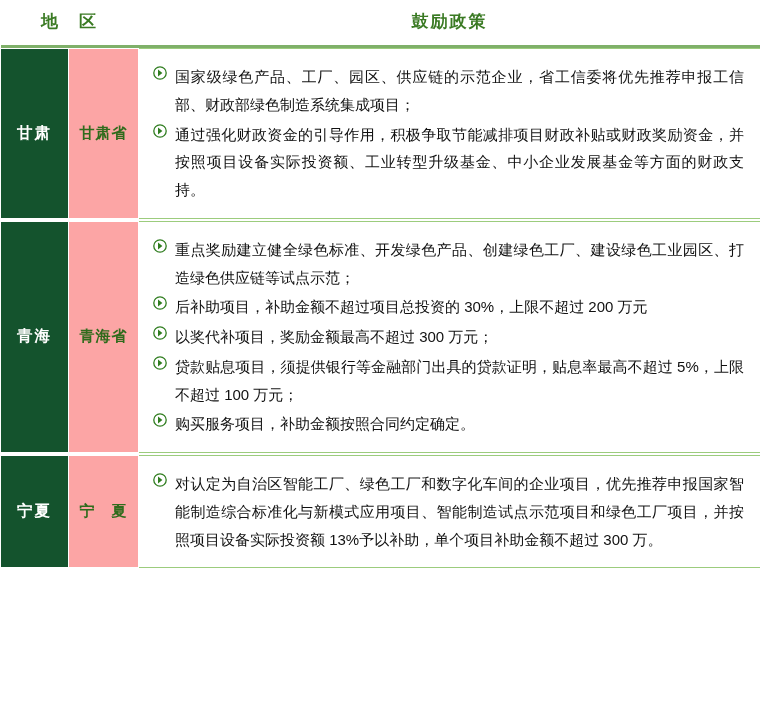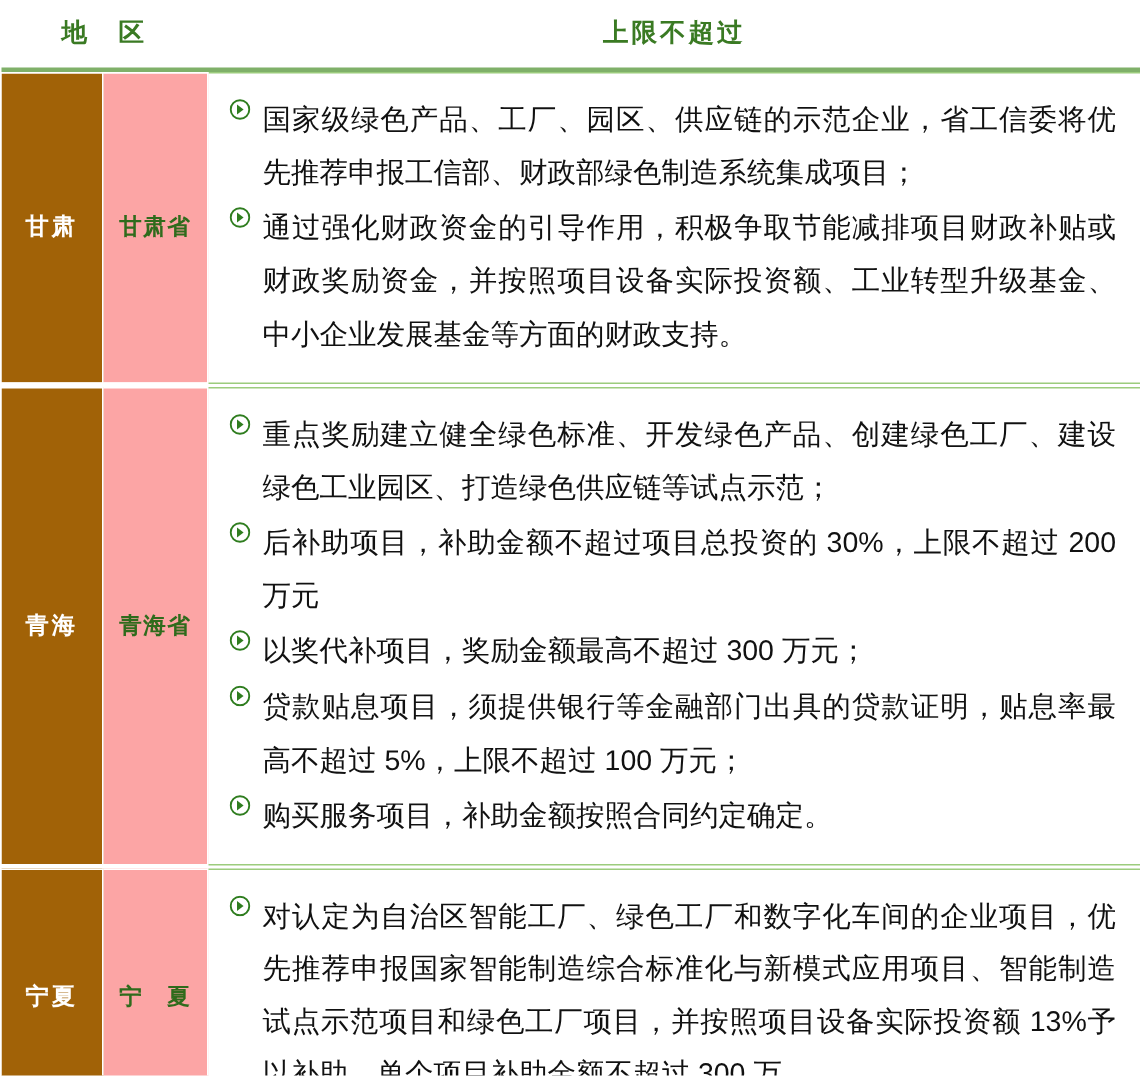--- a/index.html
+++ b/index.html
@@ -45,21 +45,21 @@
     background: #ffffff;
   }
   .hdr-sep div {
     height: 3px;
     background: #7fb069;
     width: 100%;
   }
 
   
   td.region-abbr {
-    background: #a16207;
+    background: #14532d;
     color: #ffffff;
     font-weight: bold;
     font-size: 15.5px;
     text-align: center;
     vertical-align: middle;
     border: 1px solid #ffffff;
     letter-spacing: 2px;
   }
   td.region-full {
     background: #fca5a5;
@@ -70,21 +70,21 @@
     vertical-align: middle;
     border: 1px solid #ffffff;
     letter-spacing: 1px;
   }
   td.policy {
     background: #ffffff;
     border: 1px solid #9ccc7d;
     border-left: 1px solid #9ccc7d;
     padding: 14px 16px 14px 14px;
     vertical-align: middle;
-    font-size: 19px;
+    font-size: 15px;
     line-height: 1.85;
     color: #111111;
   }
   tr.body-row td.region-abbr,
   tr.body-row td.region-full {
     border-top: 1px solid #ffffff;
     border-bottom: 1px solid #ffffff;
   }
   .bullet-item {
     display: block;
@@ -124,21 +124,21 @@
 <div class="table-wrap">
   <table class="policy-table">
     <colgroup>
       <col class="c-region-abbr">
       <col class="c-region-full">
       <col class="c-policy">
     </colgroup>
     <thead>
       <tr>
         <th class="hdr-cell" colspan="2">地　区</th>
-        <th class="hdr-cell">上限不超过</th>
+        <th class="hdr-cell">鼓励政策</th>
       </tr>
       <tr>
         <td class="hdr-sep" colspan="3">
             <div></div>
           </td>
       </tr>
     </thead>
     <tbody>
 
       <tr class="body-row">

